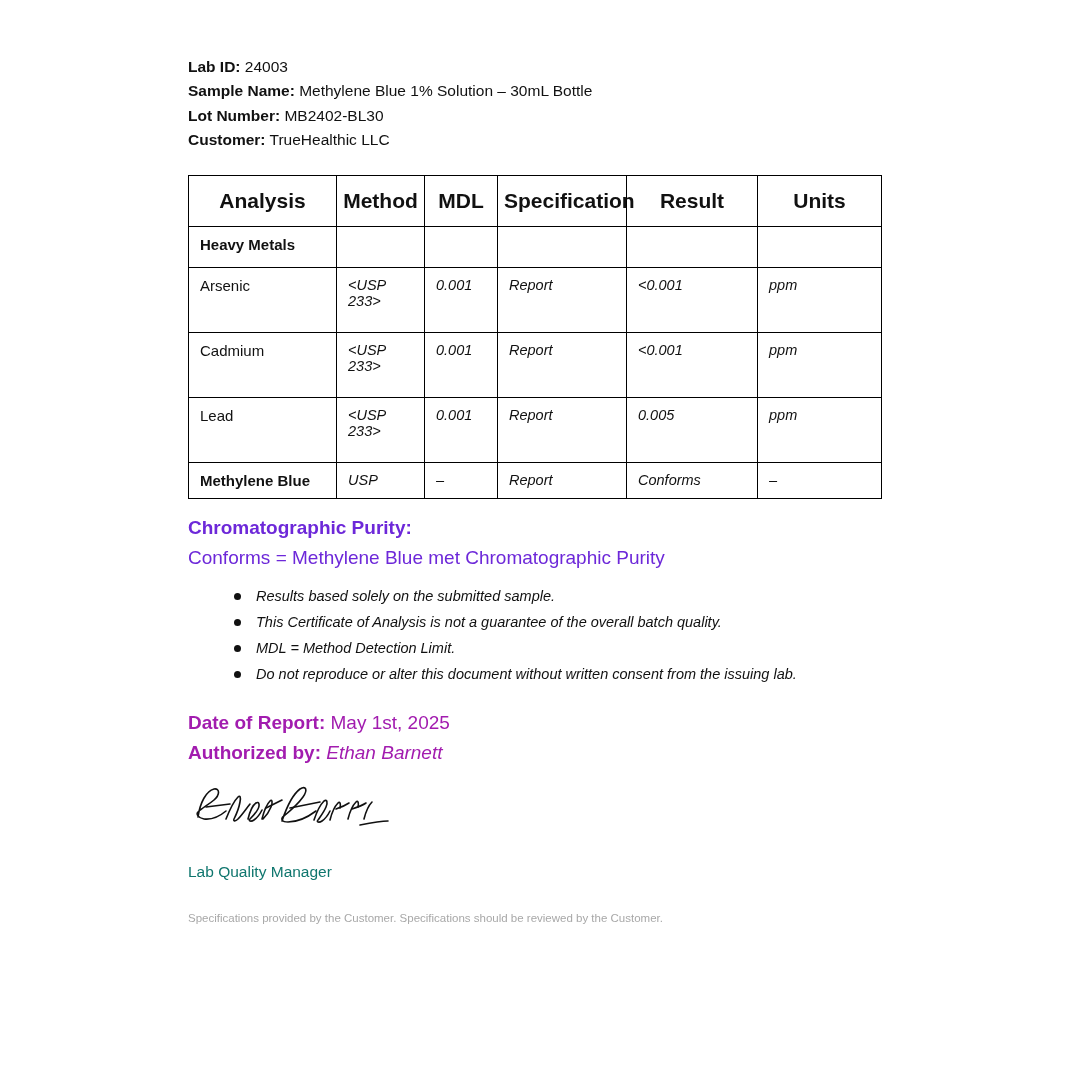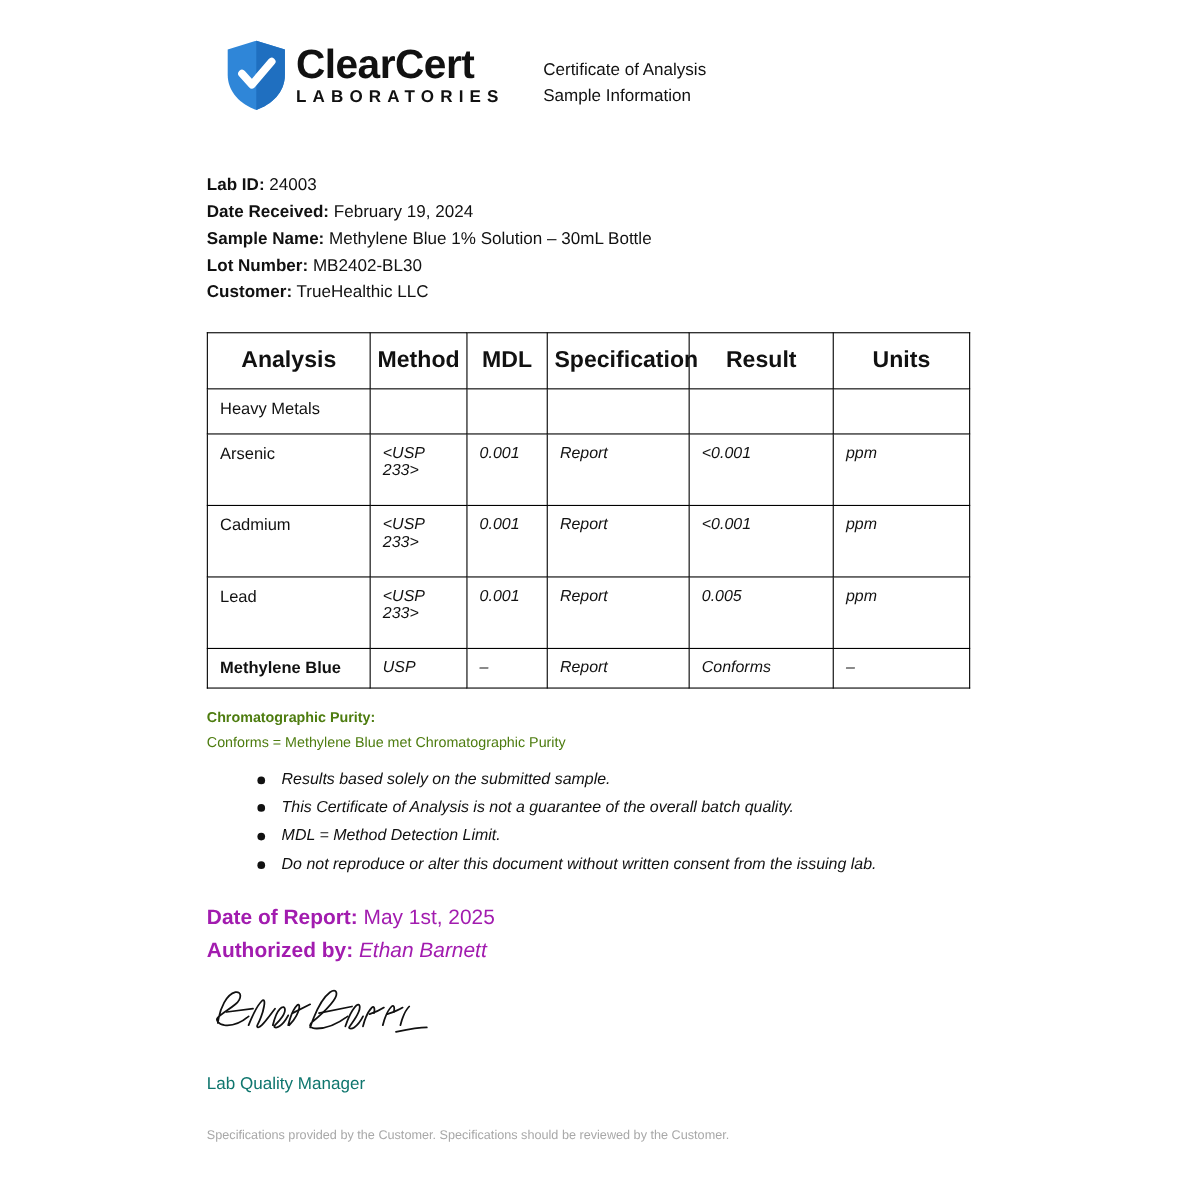--- a/index.html
+++ b/index.html
@@ -102,21 +102,21 @@
     font-size: 21px;
     padding: 13px 6px;
   }
   td.name {
     font-size: 15px;
   }
   td.ital {
     font-style: italic;
   }
   tr.section td {
-    font-weight: normal;
+    font-weight: bold;
     font-size: 15px;
     height: 22px;
   }
   tr.analyte td {
     height: 46px;
   }
   tr.final td {
     font-weight: bold;
   }
   tr.final td.ital {
@@ -126,22 +126,22 @@
   .col-analysis { width: 148px; }
   .col-method   { width: 88px; }
   .col-mdl      { width: 73px; }
   .col-spec     { width: 129px; }
   .col-result   { width: 131px; }
   .col-units    { width: 124px; }
 
   
   .purity {
     margin: 18px 0 0 188px;
-    font-size: 13px;
-    color: #4d7c0f;
+    font-size: 19px;
+    color: #6d28d9;
   }
   .purity .heading {
     font-weight: bold;
     margin-bottom: 8px;
   }
 
   
   ul.notes {
     margin: 18px 0 0 232px;
     padding: 0;
@@ -196,47 +196,26 @@
     line-height: 1.6;
     color: #a8a8a8;
   }
 </style>
 </head>
 <body>
 
 <div class="page">
 
   
-  <div class="header">
-    <div class="logo-block">
-      <svg class="shield" viewBox="0 0 56 66">
-        <path d="M28 1 L54 9 V32 C54 48 42 59 28 64 C14 59 2 48 2 32 V9 Z" fill="#2f86d8"></path>
-        <path d="M28 1 L54 9 V32 C54 48 42 59 28 64 Z" fill="#1f6fc0"></path>
-        <path d="M15 31 L24 41 L42 20" fill="none" stroke="#ffffff" stroke-width="7" stroke-linecap="round" stroke-linejoin="round"></path>
-      </svg>
-      <div class="brand-text">
-        <div class="brand-name">ClearCert</div>
-        <div class="brand-sub">LABORATORIES</div>
-      </div>
-    </div>
-    <div class="header-title">
-      <div>Certificate of Analysis</div>
-      <div>Sample Information</div>
-    </div>
-  </div>
 
   
   <div class="sample-info">
     <div class="row">
       <span class="lbl">Lab ID:</span>
       <span>24003</span>
-    </div>
-    <div class="row">
-      <span class="lbl">Date Received:</span>
-      <span>February 19, 2024</span>
     </div>
     <div class="row">
       <span class="lbl">Sample Name:</span>
       <span>Methylene Blue 1% Solution – 30mL Bottle</span>
     </div>
     <div class="row">
       <span class="lbl">Lot Number:</span>
       <span>MB2402-BL30</span>
     </div>
     <div class="row">

